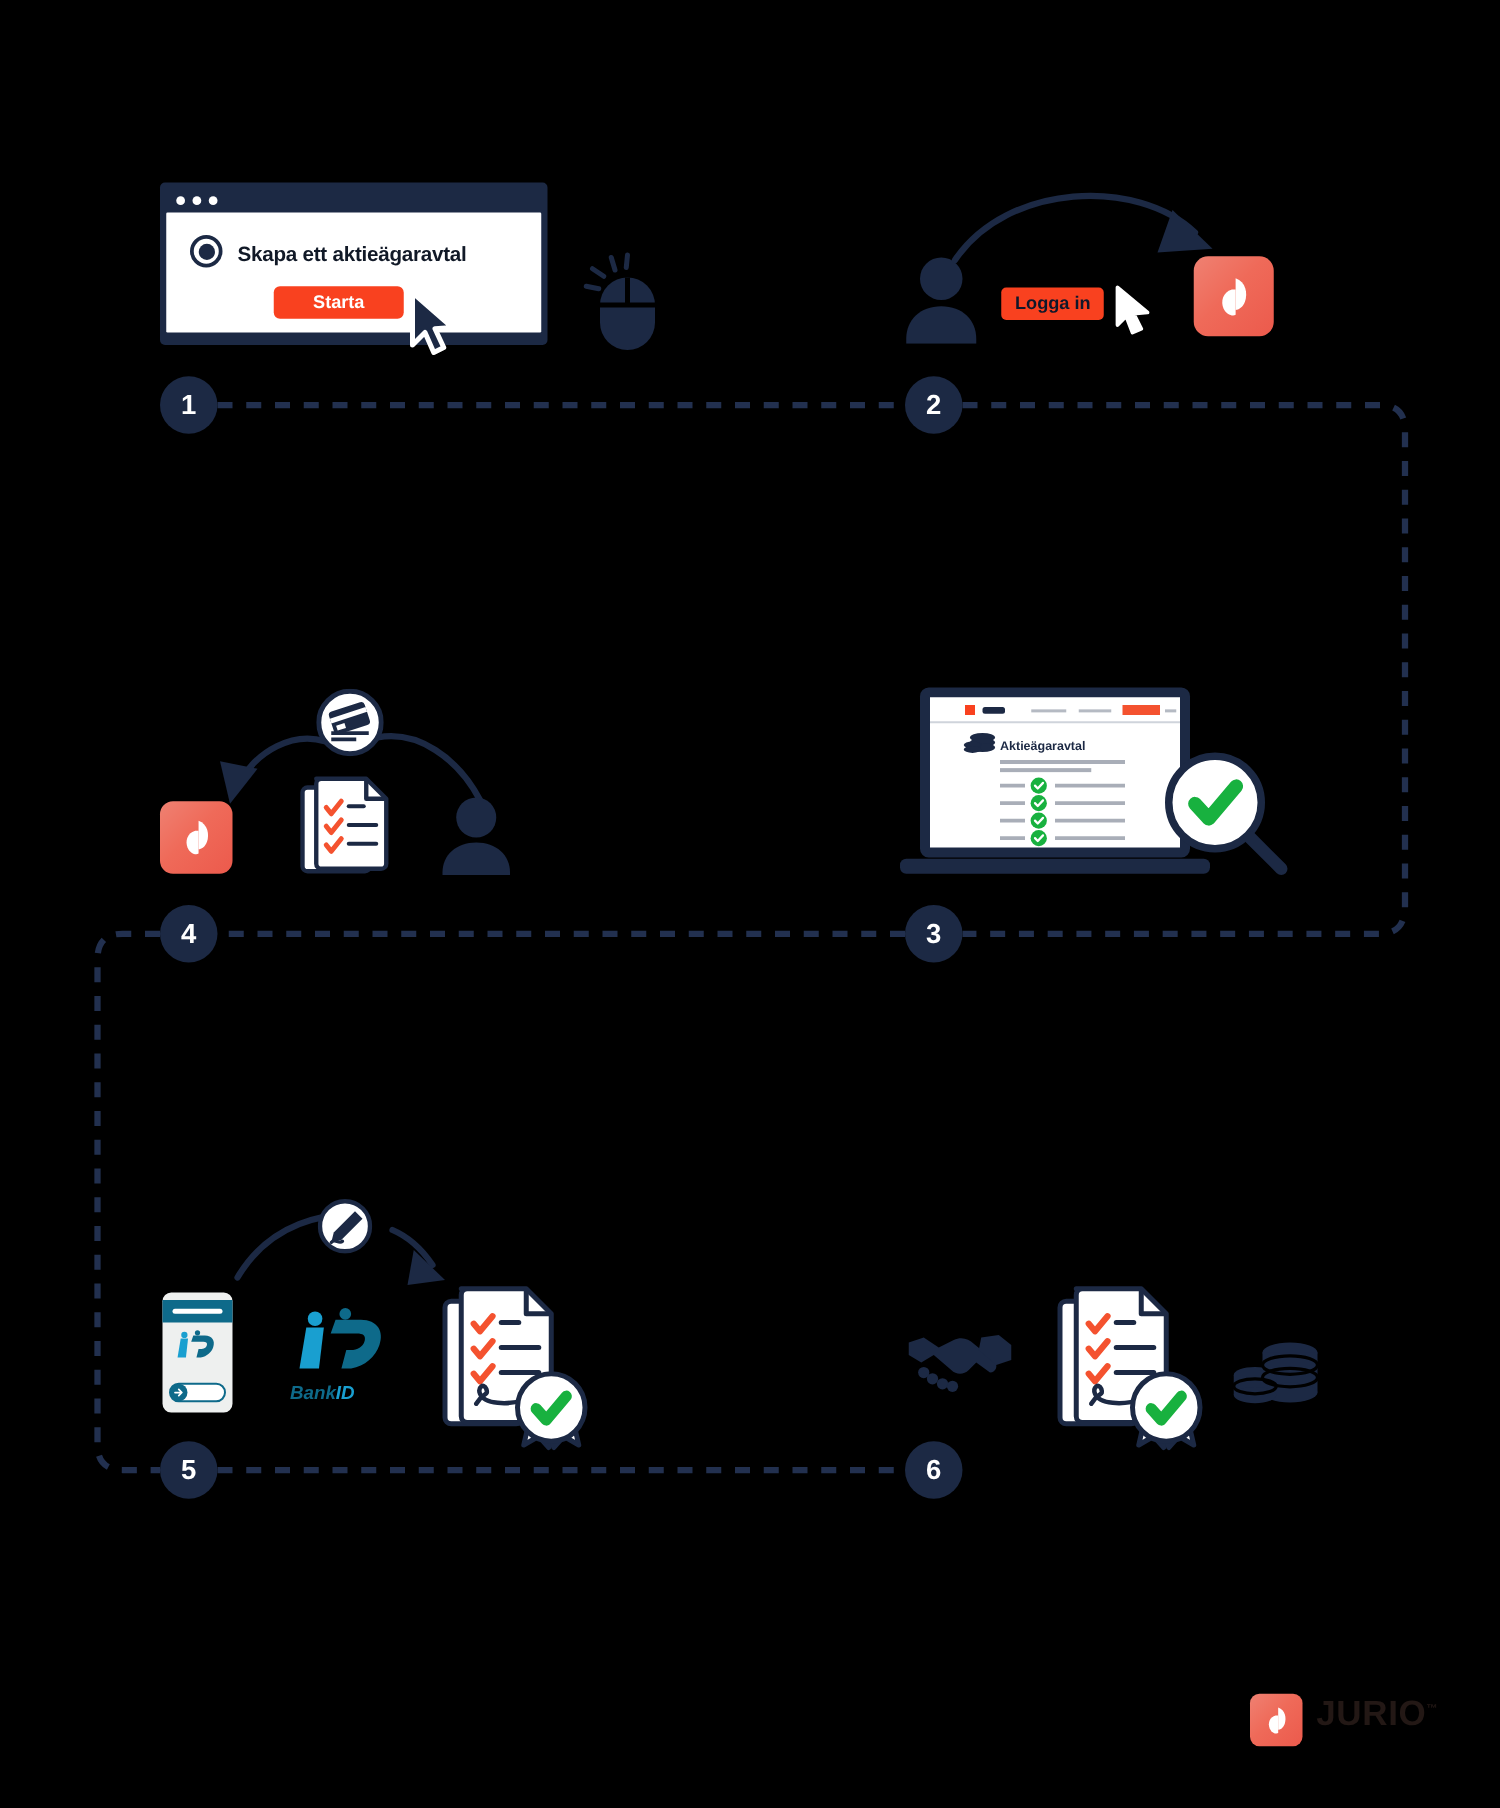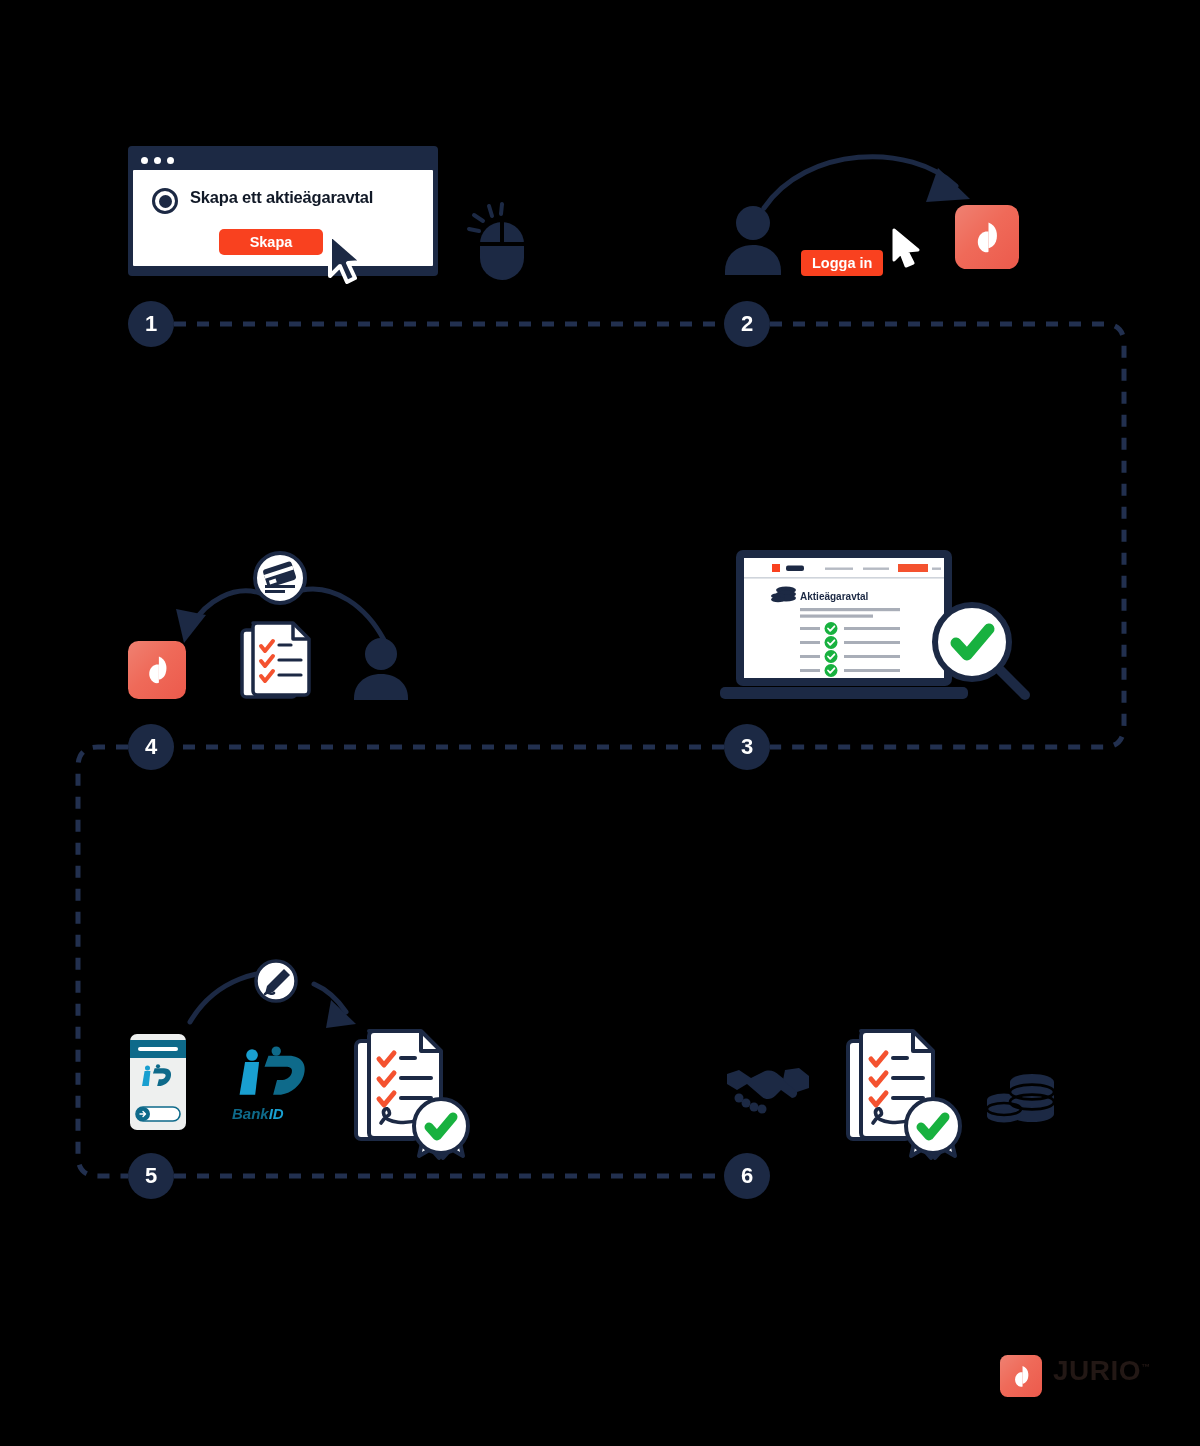--- a/index.html
+++ b/index.html
@@ -74,21 +74,21 @@
     background: #ffffff;
   }
   .browser-body {
     background: #ffffff;
     height: 96px;
     border-radius: 1px;
     position: relative;
   }
   .radio-row {
     display: flex;
-    align-items: flex-start;
+    align-items: flex-end;
     gap: 12px;
     padding: 18px 0 0 19px;
   }
   .radio-outer {
     width: 26px; height: 26px;
     border-radius: 50%;
     border: 3px solid #1c2944;
     box-sizing: border-box;
     display: flex;
     align-items: center;
@@ -131,32 +131,31 @@
 
   
   .mouse-icon { position: absolute; left: 466px; top: 198px; width: 70px; height: 82px; }
 
   
   .person-2 { position: absolute; left: 722px; top: 203px; width: 62px; height: 72px; }
   .login-btn {
     position: absolute;
     left: 801px; top: 230px;
     background: #f9411f;
-    color: #ffffff;
+    color: #0f172a;
     border: none;
     border-radius: 4px;
     height: 26px;
     padding: 0 11px;
     font-size: 14.5px;
     font-weight: bold;
     font-family: "Liberation Sans", sans-serif;
     line-height: 26px;
     cursor: pointer;
     white-space: nowrap;
-    margin-top: 20px;
   }
   .cursor-2 { position: absolute; left: 889px; top: 228px; width: 34px; height: 40px; }
   .arrow-2 { position: absolute; left: 760px; top: 152px; width: 240px; height: 80px; }
 
   .jurio-mark {
     position: relative;
     border-radius: 18%;
     background: linear-gradient(135deg, #ef8172 0%, #ef6a59 45%, #ec5a4c 100%);
     display: flex;
     align-items: center;
@@ -251,21 +250,21 @@
       <span class="dot"></span>
       <span class="dot"></span>
     </div>
     <div class="browser-body">
       <div class="radio-row">
         <span class="radio-outer">
             <span class="radio-inner"></span>
           </span>
         <span class="radio-label">Skapa ett aktieägaravtal</span>
       </div>
-      <button class="start-btn">Skapa</button>
+      <button class="start-btn">Starta</button>
     </div>
   </div>
 
   <svg class="cursor-1" viewBox="0 0 46 52">
     <path d="M6 2 L6 44 L16 34 L23 50 L31 46 L24 31 L38 30 Z" fill="#1c2944" stroke="#ffffff" stroke-width="4" stroke-linejoin="round"></path>
   </svg>
 
   <svg class="mouse-icon" viewBox="0 0 70 82">
     <g fill="#1c2944">
       <path d="M36 24 a22 22 0 0 1 22 22 v14 a22 22 0 0 1 -44 0 v-14 a22 22 0 0 1 22 -22 Z"></path>

